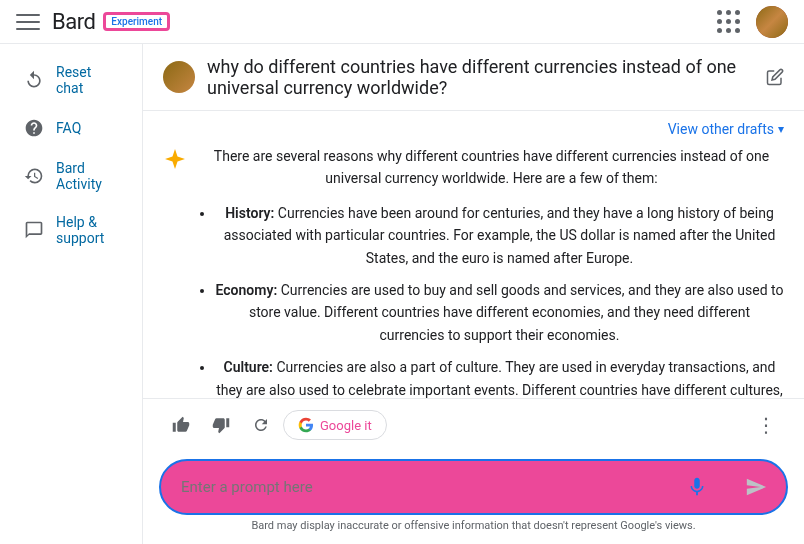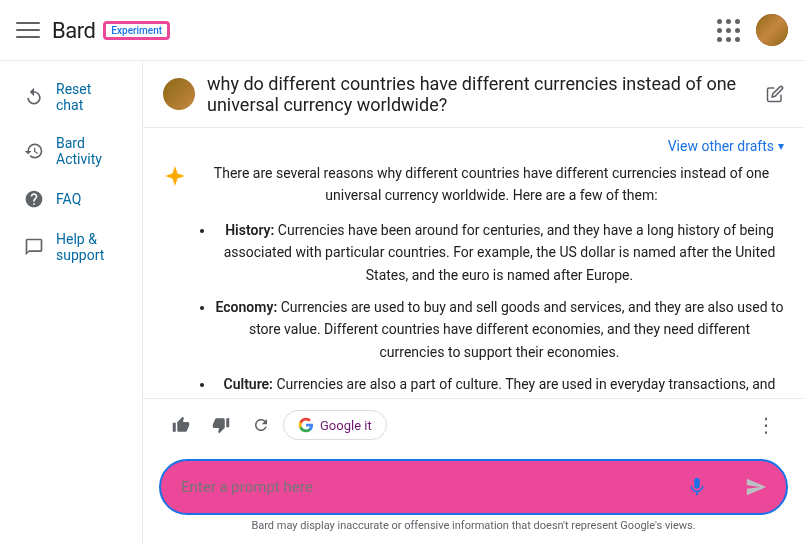--- a/index.html
+++ b/index.html
@@ -12,21 +12,21 @@
       overflow: hidden;
       display: flex;
       flex-direction: column;
     }
 
     
     .top-nav {
       display: flex;
       align-items: center;
       padding: 0 16px;
-      height: 61px;
+      height: 44px;
       border-bottom: 1px solid #e8eaed;
       flex-shrink: 0;
     }
     .nav-hamburger {
       width: 24px; height: 24px;
       display: flex; flex-direction: column; justify-content: center; gap: 5px;
       cursor: pointer; margin-right: 12px;
     }
     .nav-hamburger span {
       display: block; height: 2px; background: #5f6368; border-radius: 1px;
@@ -193,21 +193,21 @@
     .action-btn svg { width: 18px; height: 18px; fill: #5f6368; }
 
     .google-it-btn {
       display: flex; align-items: center; gap: 6px;
       padding: 6px 14px;
       border: 1px solid #dadce0;
       border-radius: 20px;
       background: white;
       cursor: pointer;
       font-size: 13px;
-      color: #701a75;
+      color: #ec4899;
       font-family: inherit;
     }
     .google-g {
       width: 16px; height: 16px;
       display: flex; align-items: center; justify-content: center;
     }
 
     .action-spacer { flex: 1; }
     .action-more {
       width: 36px; height: 36px;
@@ -301,32 +301,32 @@
       <div class="sidebar-icon">
         <svg viewBox="0 0 24 24" xmlns="http://www.w3.org/2000/svg">
           <path d="M12 5V1L7 6l5 5V7c3.31 0 6 2.69 6 6s-2.69 6-6 6-6-2.69-6-6H4c0 4.42 3.58 8 8 8s8-3.58 8-8-3.58-8-8-8z"></path>
         </svg>
       </div>
       <span>Reset chat</span>
     </div>
     <div class="sidebar-item">
       <div class="sidebar-icon">
         <svg viewBox="0 0 24 24" xmlns="http://www.w3.org/2000/svg">
-          <path d="M13 3a9 9 0 0 0-9 9H1l3.89 3.89.07.14L9 12H6c0-3.87 3.13-7 7-7s7 3.13 7 7-3.13 7-7 7c-1.93 0-3.68-.79-4.94-2.06l-1.42 1.42A8.954 8.954 0 0 0 13 21a9 9 0 0 0 0-18zm-1 5v5l4.28 2.54.72-1.21-3.5-2.08V8H12z"></path>
-        </svg>
-      </div>
-      <span>Bard Activity</span>
+          <path d="M12 2C6.48 2 2 6.48 2 12s4.48 10 10 10 10-4.48 10-10S17.52 2 12 2zm1 17h-2v-2h2v2zm2.07-7.75l-.9.92C13.45 12.9 13 13.5 13 15h-2v-.5c0-1.1.45-2.1 1.17-2.83l1.24-1.26c.37-.36.59-.86.59-1.41 0-1.1-.9-2-2-2s-2 .9-2 2H8c0-2.21 1.79-4 4-4s4 1.79 4 4c0 .88-.36 1.68-.93 2.25z"></path>
+        </svg>
+      </div>
+      <span>FAQ</span>
     </div>
     <div class="sidebar-item">
       <div class="sidebar-icon">
         <svg viewBox="0 0 24 24" xmlns="http://www.w3.org/2000/svg">
-          <path d="M12 2C6.48 2 2 6.48 2 12s4.48 10 10 10 10-4.48 10-10S17.52 2 12 2zm1 17h-2v-2h2v2zm2.07-7.75l-.9.92C13.45 12.9 13 13.5 13 15h-2v-.5c0-1.1.45-2.1 1.17-2.83l1.24-1.26c.37-.36.59-.86.59-1.41 0-1.1-.9-2-2-2s-2 .9-2 2H8c0-2.21 1.79-4 4-4s4 1.79 4 4c0 .88-.36 1.68-.93 2.25z"></path>
-        </svg>
-      </div>
-      <span>FAQ</span>
+          <path d="M13 3a9 9 0 0 0-9 9H1l3.89 3.89.07.14L9 12H6c0-3.87 3.13-7 7-7s7 3.13 7 7-3.13 7-7 7c-1.93 0-3.68-.79-4.94-2.06l-1.42 1.42A8.954 8.954 0 0 0 13 21a9 9 0 0 0 0-18zm-1 5v5l4.28 2.54.72-1.21-3.5-2.08V8H12z"></path>
+        </svg>
+      </div>
+      <span>Bard Activity</span>
     </div>
     <div class="sidebar-item">
       <div class="sidebar-icon">
         <svg viewBox="0 0 24 24" xmlns="http://www.w3.org/2000/svg">
           <path d="M20 2H4c-1.1 0-2 .9-2 2v18l4-4h14c1.1 0 2-.9 2-2V4c0-1.1-.9-2-2-2zm0 14H6l-2 2V4h16v12z"></path>
         </svg>
       </div>
       <span>Help &amp; support</span>
     </div>
   </div>

